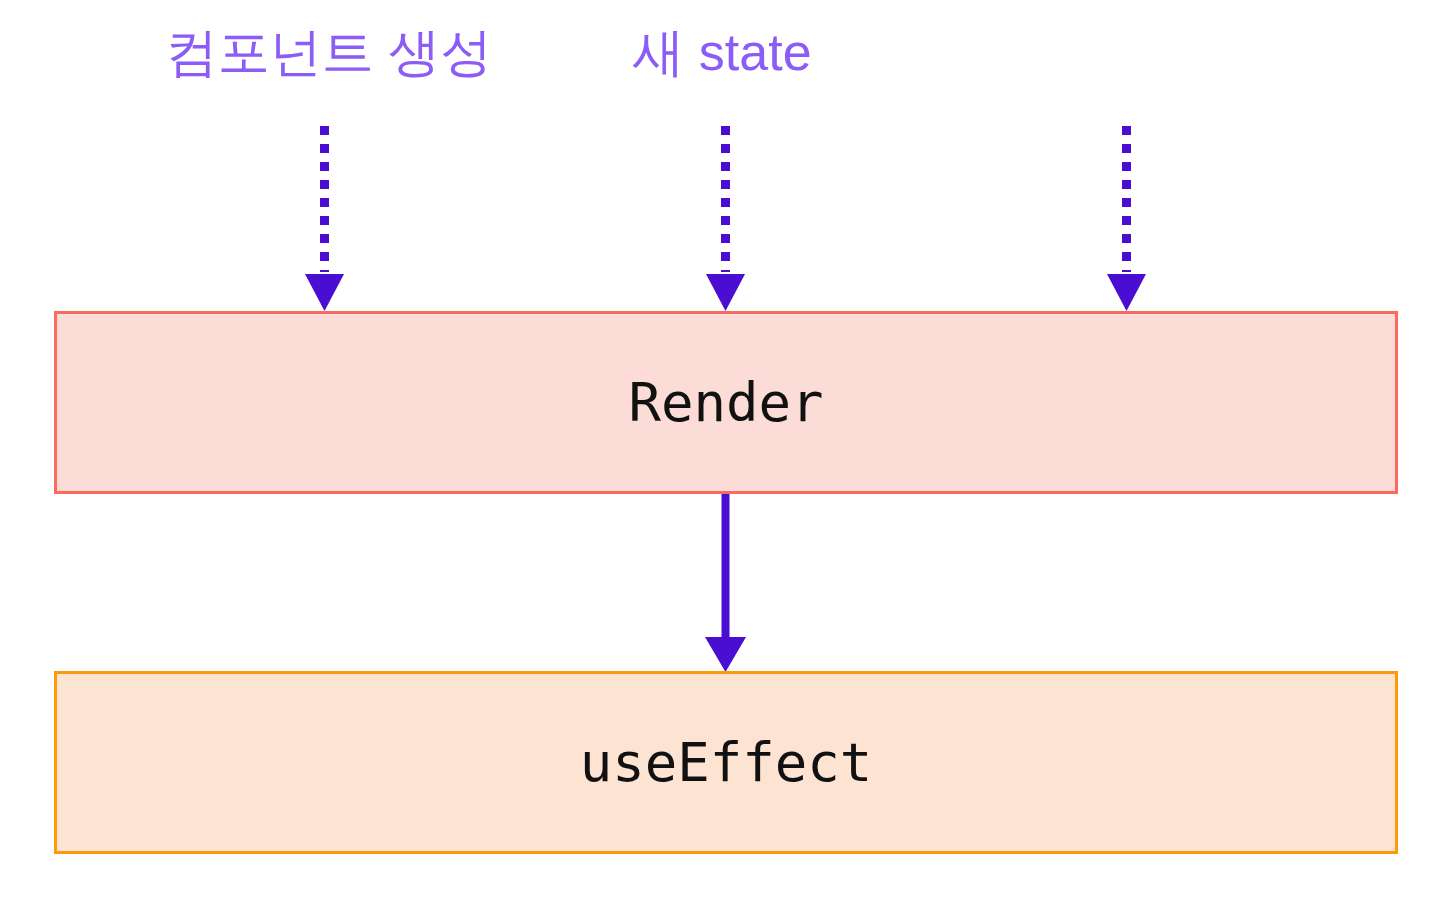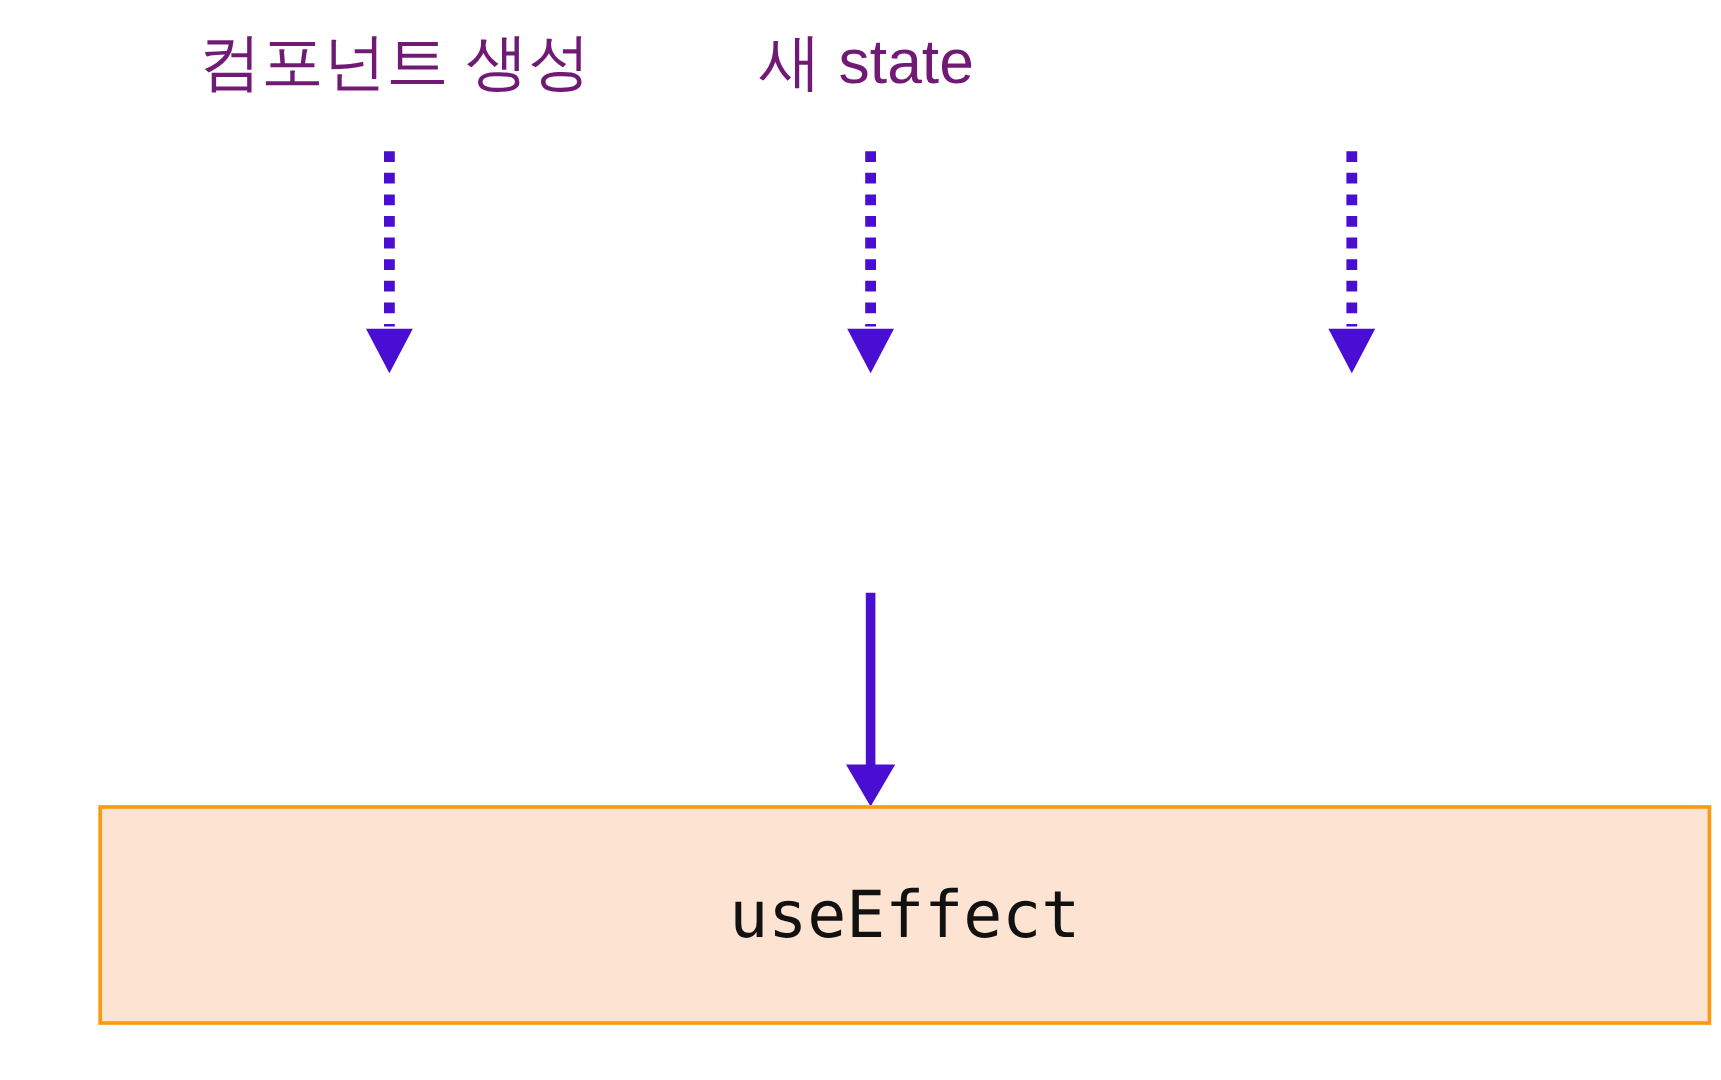--- a/index.html
+++ b/index.html
@@ -20,21 +20,21 @@
     position: absolute;
     left: 0;
     top: 0;
     width: 1434px;
     height: 900px;
   }
 
   
   .trigger-label {
     position: absolute;
-    color: #701a75;
+    color: #8b5cf6;
     font-family: "Liberation Sans", sans-serif;
     font-size: 52px;
     font-weight: 400;
     line-height: 1;
     white-space: nowrap;
     text-align: center;
     transform: translateX(-50%);
     user-select: none;
   }
   #trigger-label-0 { left: 329px; top: 26px; }
@@ -68,21 +68,20 @@
     background: #fbdcd6;
     border-color: #fb6b5d;
   }
   #node-useeffect {
     left: 54px;
     top: 671px;
     width: 1344px;
     height: 183px;
     background: #fde3d1;
     border-color: #fb9a0c;
-    margin-left: 28px;
   }
 
   
   #arrow-layer {
     position: absolute;
     left: 0;
     top: 0;
     width: 1434px;
     height: 900px;
     pointer-events: none;
@@ -112,18 +111,21 @@
       <line x1="1126.5" y1="126" x2="1126.5" y2="272" stroke="#4a0dd2" stroke-width="9" stroke-dasharray="9 9" stroke-linecap="butt"></line>
       <polygon points="1107,274 1146,274 1126.5,311" fill="#4a0dd2"></polygon>
     </g>
 
     <g>
       <line x1="725.5" y1="494" x2="725.5" y2="640" stroke="#4a0dd2" stroke-width="8" stroke-linecap="butt"></line>
       <polygon points="705,637 746,637 725.5,672" fill="#4a0dd2"></polygon>
     </g>
   </svg>
 
+  <div class="node-box" id="node-render">
+    <span class="node-label">Render</span>
+  </div>
 
   <div class="node-box" id="node-useeffect">
     <span class="node-label">useEffect</span>
   </div>
 
 </div>
 
 </body></html>

